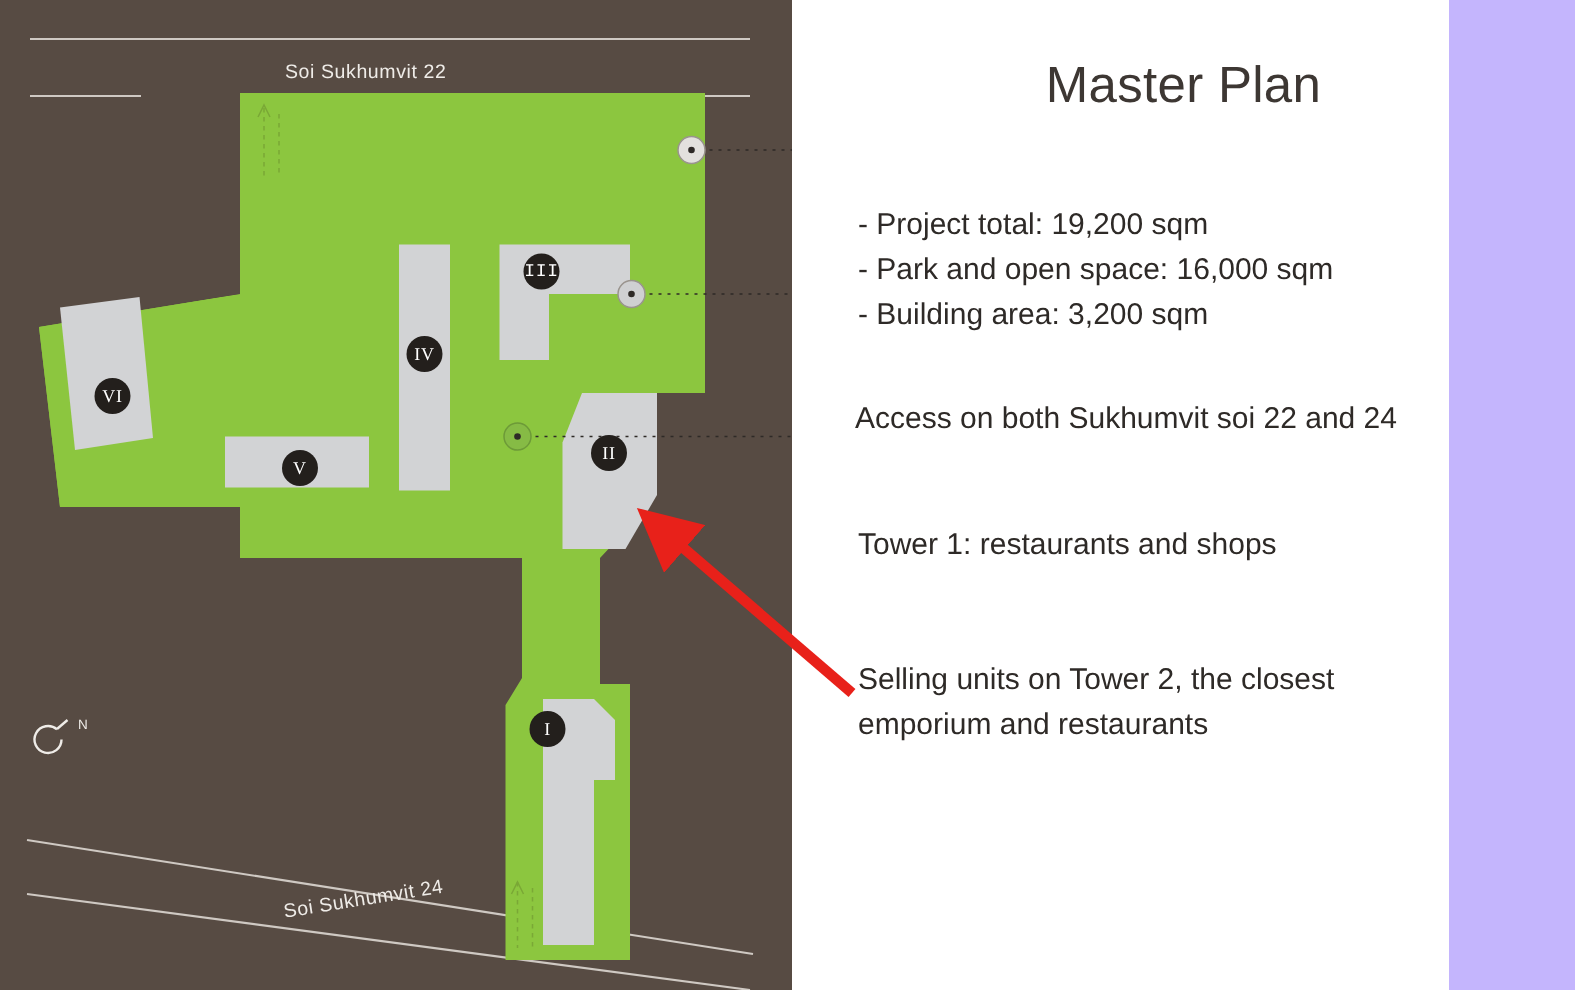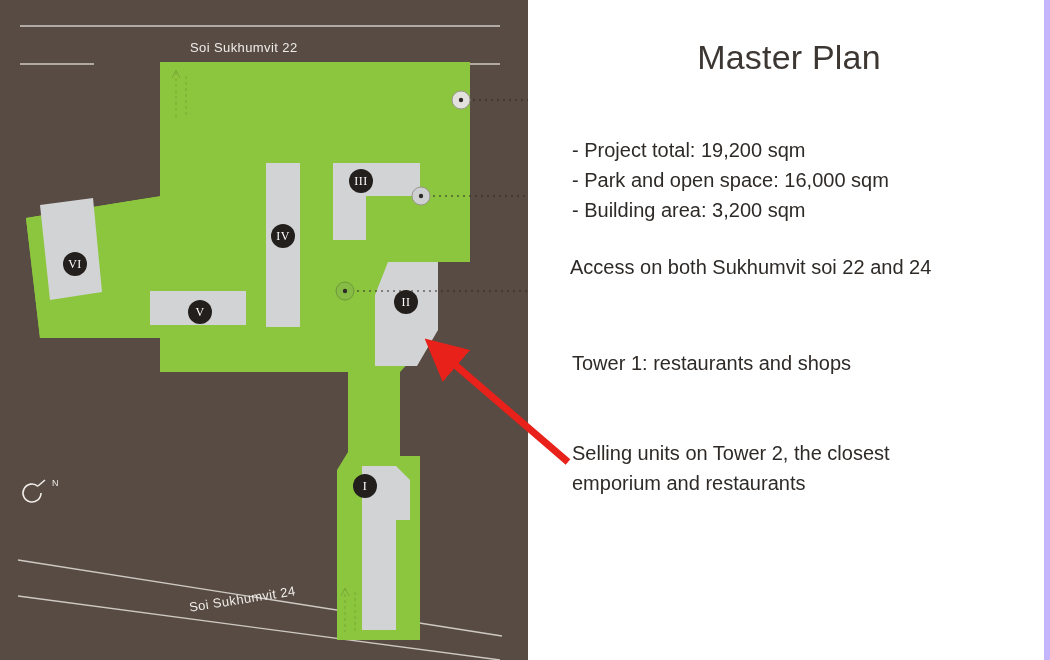--- a/index.html
+++ b/index.html
@@ -84,21 +84,21 @@
     top: 0px;
     font-size: 9px;
     color: #efece8;
   }
 
   
   .text-panel {
     position: absolute;
     left: 528px;
     top: 0;
-    width: 516px;
+    width: 438px;
     height: 660px;
     background: #ffffff;
     color: #231f1c;
   }
   .title {
     position: absolute;
     left: 0;
     top: 38px;
     width: 522px;
     text-align: center;
@@ -116,21 +116,21 @@
   }
   .facts .line {
     font-size: 20px;
     line-height: 30px;
     color: #2e2a27;
     white-space: nowrap;
   }
   .access {
     position: absolute;
     left: 42px;
-    top: 252px;
+    top: 264px;
     width: 480px;
   }
   .access .line {
     font-size: 20px;
     line-height: 30px;
     color: #2e2a27;
     white-space: nowrap;
   }
   .towers {
     position: absolute;
@@ -248,21 +248,21 @@
     <div class="north-marker">
       <span class="n-letter">N</span>
     </div>
 
     <div class="bldg-marker" style="left:353px; top:474px;">
       <span>I</span>
     </div>
     <div class="bldg-marker" style="left:394px; top:290px;">
       <span>II</span>
     </div>
-    <div class="bldg-marker" style="left:349px; top:169px;">
+    <div class="bldg-marker" style="left:349px; top:169px;font-family:Liberation Mono, monospace;">
       <span>III</span>
     </div>
     <div class="bldg-marker" style="left:271px; top:224px;">
       <span>IV</span>
     </div>
     <div class="bldg-marker" style="left:188px; top:300px;">
       <span>V</span>
     </div>
     <div class="bldg-marker" style="left:63px; top:252px;">
       <span>VI</span>

